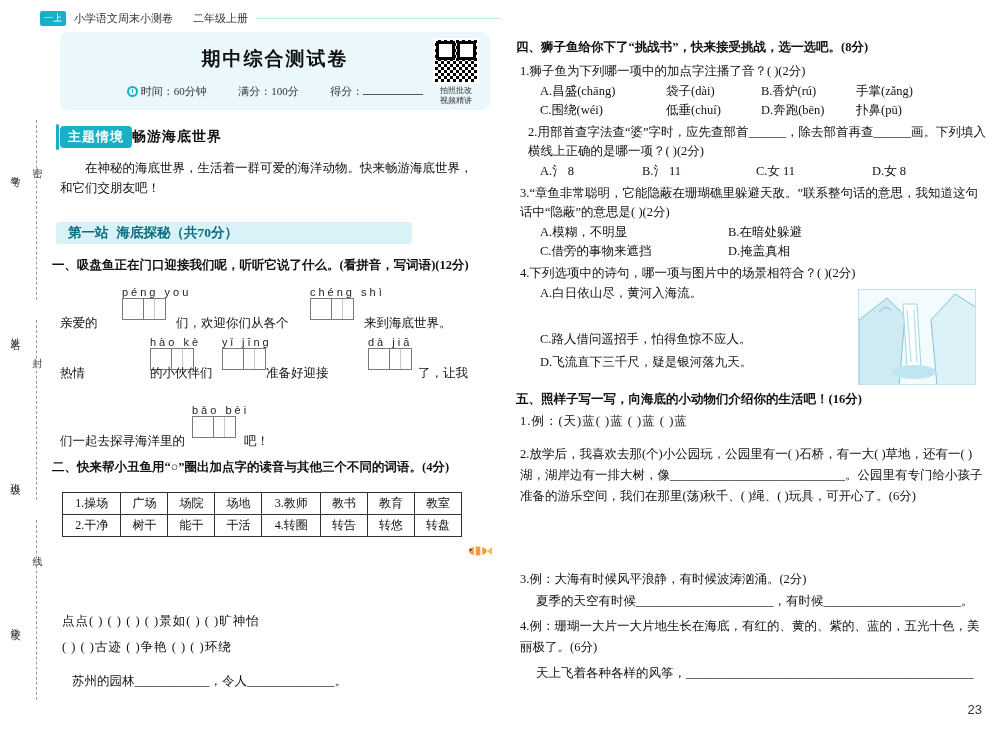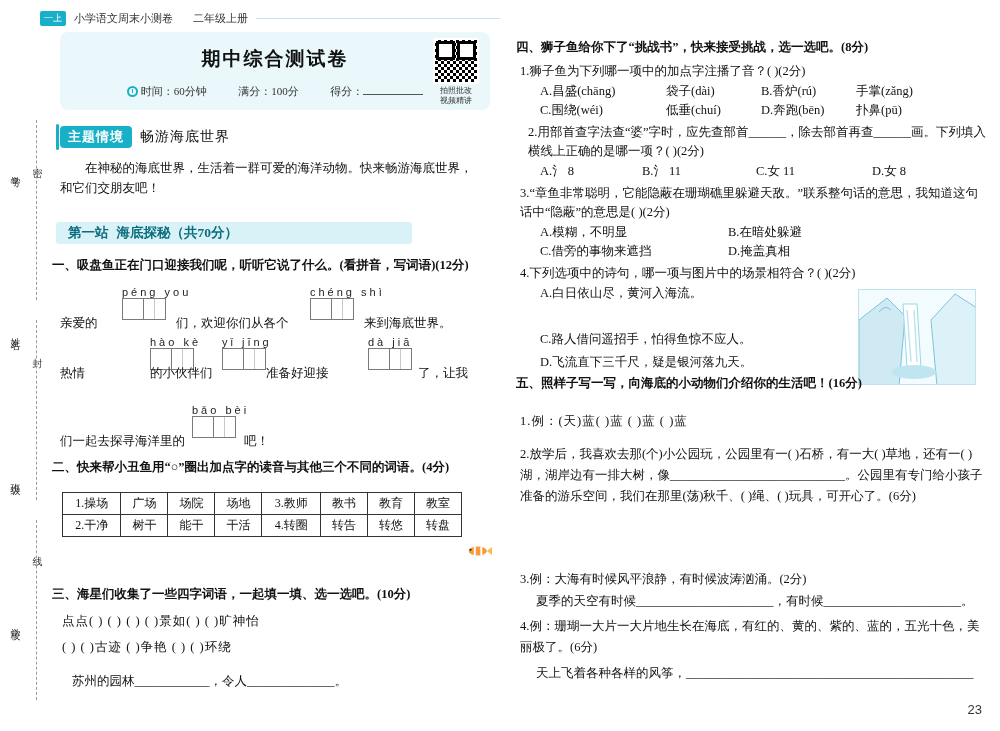--- a/index.html
+++ b/index.html
@@ -98,21 +98,21 @@
   }
 
   
   .theme {
     position:absolute; left:60px; top:126px; width:432px; height:24px;
   }
   .theme .tag {
     display:inline-block; background:#18b0c8; color:#fff; font-size:13px;
     font-weight:bold; padding:2px 8px; border-radius:4px; letter-spacing:1px;
   }
-  .theme .txt { font-size:14px; font-weight:normal; margin-left:8px; letter-spacing:1px;}
+  .theme .txt { font-size:14px; font-weight:bold; letter-spacing:1px;}
   .theme-rule { position:absolute; left:56px; top:124px; width:3px; height:26px; background:#18b0c8; border-radius:2px;}
 
   .para {
     position:absolute; font-size:12.5px; line-height:20px; color:#111;
   }
 
   
   .station {
     position:absolute; left:56px; top:222px; width:356px; height:22px;
     background:#d9f2f7; border-radius:3px;
@@ -311,21 +311,20 @@
     </table>
 
   <svg class="fish" style="left:466px; top:544px;" viewBox="0 0 40 20">
     <ellipse cx="18" cy="10" rx="14" ry="7" fill="#f79a3c"></ellipse>
     <path d="M32 10 L40 4 L40 16 Z" fill="#f3c14a"></path>
     <rect x="12" y="3" width="3" height="14" fill="#fff"></rect>
     <rect x="22" y="3" width="3" height="14" fill="#fff"></rect>
     <circle cx="7" cy="8" r="1.6" fill="#222"></circle>
   </svg>
 
-  <div class="q qnum" style="left:52px; top:585px; width:446px;">三、海星们收集了一些四字词语，一起填一填、选一选吧。(10分)</div>
   <div class="q" style="left:62px; top:612px; width:430px; letter-spacing:1px;">点点(    )  (    )  (    )  (    )景如(    )  (    )旷神怡</div>
   <div class="q" style="left:62px; top:638px; width:430px; letter-spacing:1px;">(    )  (    )古迹        (    )争艳  (    )  (    )环绕</div>
   <div class="q" style="left:72px; top:672px; width:420px;">苏州的园林____________，令人______________。</div>
 
   <div class="rcol">
 
     <div class="q qnum" style="left:0px; top:38px; width:470px;">四、狮子鱼给你下了“挑战书”，快来接受挑战，选一选吧。(8分)</div>
 
     <div class="q" style="left:4px; top:62px; width:466px;">1.狮子鱼为下列哪一项中的加点字注播了音？(      )(2分)</div>
     <div class="q" style="left:24px; top:82px;">A.昌盛(chāng)</div>
@@ -360,21 +359,21 @@
         <path d="M0 96 L0 30 L28 8 L46 26 L40 96 Z" fill="#cfeaf3" stroke="#7fc4da" stroke-width="1"></path>
         <path d="M118 96 L118 18 L96 4 L72 30 L78 96 Z" fill="#ddf1f8" stroke="#7fc4da" stroke-width="1"></path>
         <path d="M44 14 L58 14 L62 78 L48 78 Z" fill="#ffffff" stroke="#9bd6e6" stroke-width="1"></path>
         <path d="M48 20 L52 72" stroke="#bfe5f0" stroke-width="1.5"></path>
         <path d="M55 20 L58 72" stroke="#bfe5f0" stroke-width="1.5"></path>
         <ellipse cx="55" cy="82" rx="22" ry="7" fill="#bfe5f0"></ellipse>
         <path d="M20 22 q6 -8 12 -2" stroke="#7fc4da" stroke-width="1" fill="none"></path>
       </svg>
     </div>
 
-    <div class="q qnum" style="left:0px; top:374px; width:470px;">五、照样子写一写，向海底的小动物们介绍你的生活吧！(16分)</div>
+    <div class="q qnum" style="left:0px; top:390px; width:470px;">五、照样子写一写，向海底的小动物们介绍你的生活吧！(16分)</div>
     <div class="q" style="left:4px; top:412px; width:466px; letter-spacing:1px;">1.例：(天)蓝(    )蓝         (    )蓝        (    )蓝</div>
     <div class="q" style="left:4px; top:444px; width:466px; line-height:21px;">2.放学后，我喜欢去那(个)小公园玩，公园里有一(      )石桥，有一大(      )草地，还有一(      )湖，湖岸边有一排大树，像____________________________。公园里有专门给小孩子准备的游乐空间，我们在那里(荡)秋千、(    )绳、(    )玩具，可开心了。(6分)</div>
     <div class="q" style="left:4px; top:570px; width:466px;">3.例：大海有时候风平浪静，有时候波涛汹涌。(2分)</div>
     <div class="q" style="left:20px; top:592px; width:450px;">夏季的天空有时候______________________，有时候______________________。</div>
     <div class="q" style="left:4px; top:616px; width:466px; line-height:21px;">4.例：珊瑚一大片一大片地生长在海底，有红的、黄的、紫的、蓝的，五光十色，美丽极了。(6分)</div>
     <div class="q" style="left:20px; top:664px; width:450px;">天上飞着各种各样的风筝，______________________________________________</div>
   </div>
 
   <div class="pnum">23</div>
 </div>

